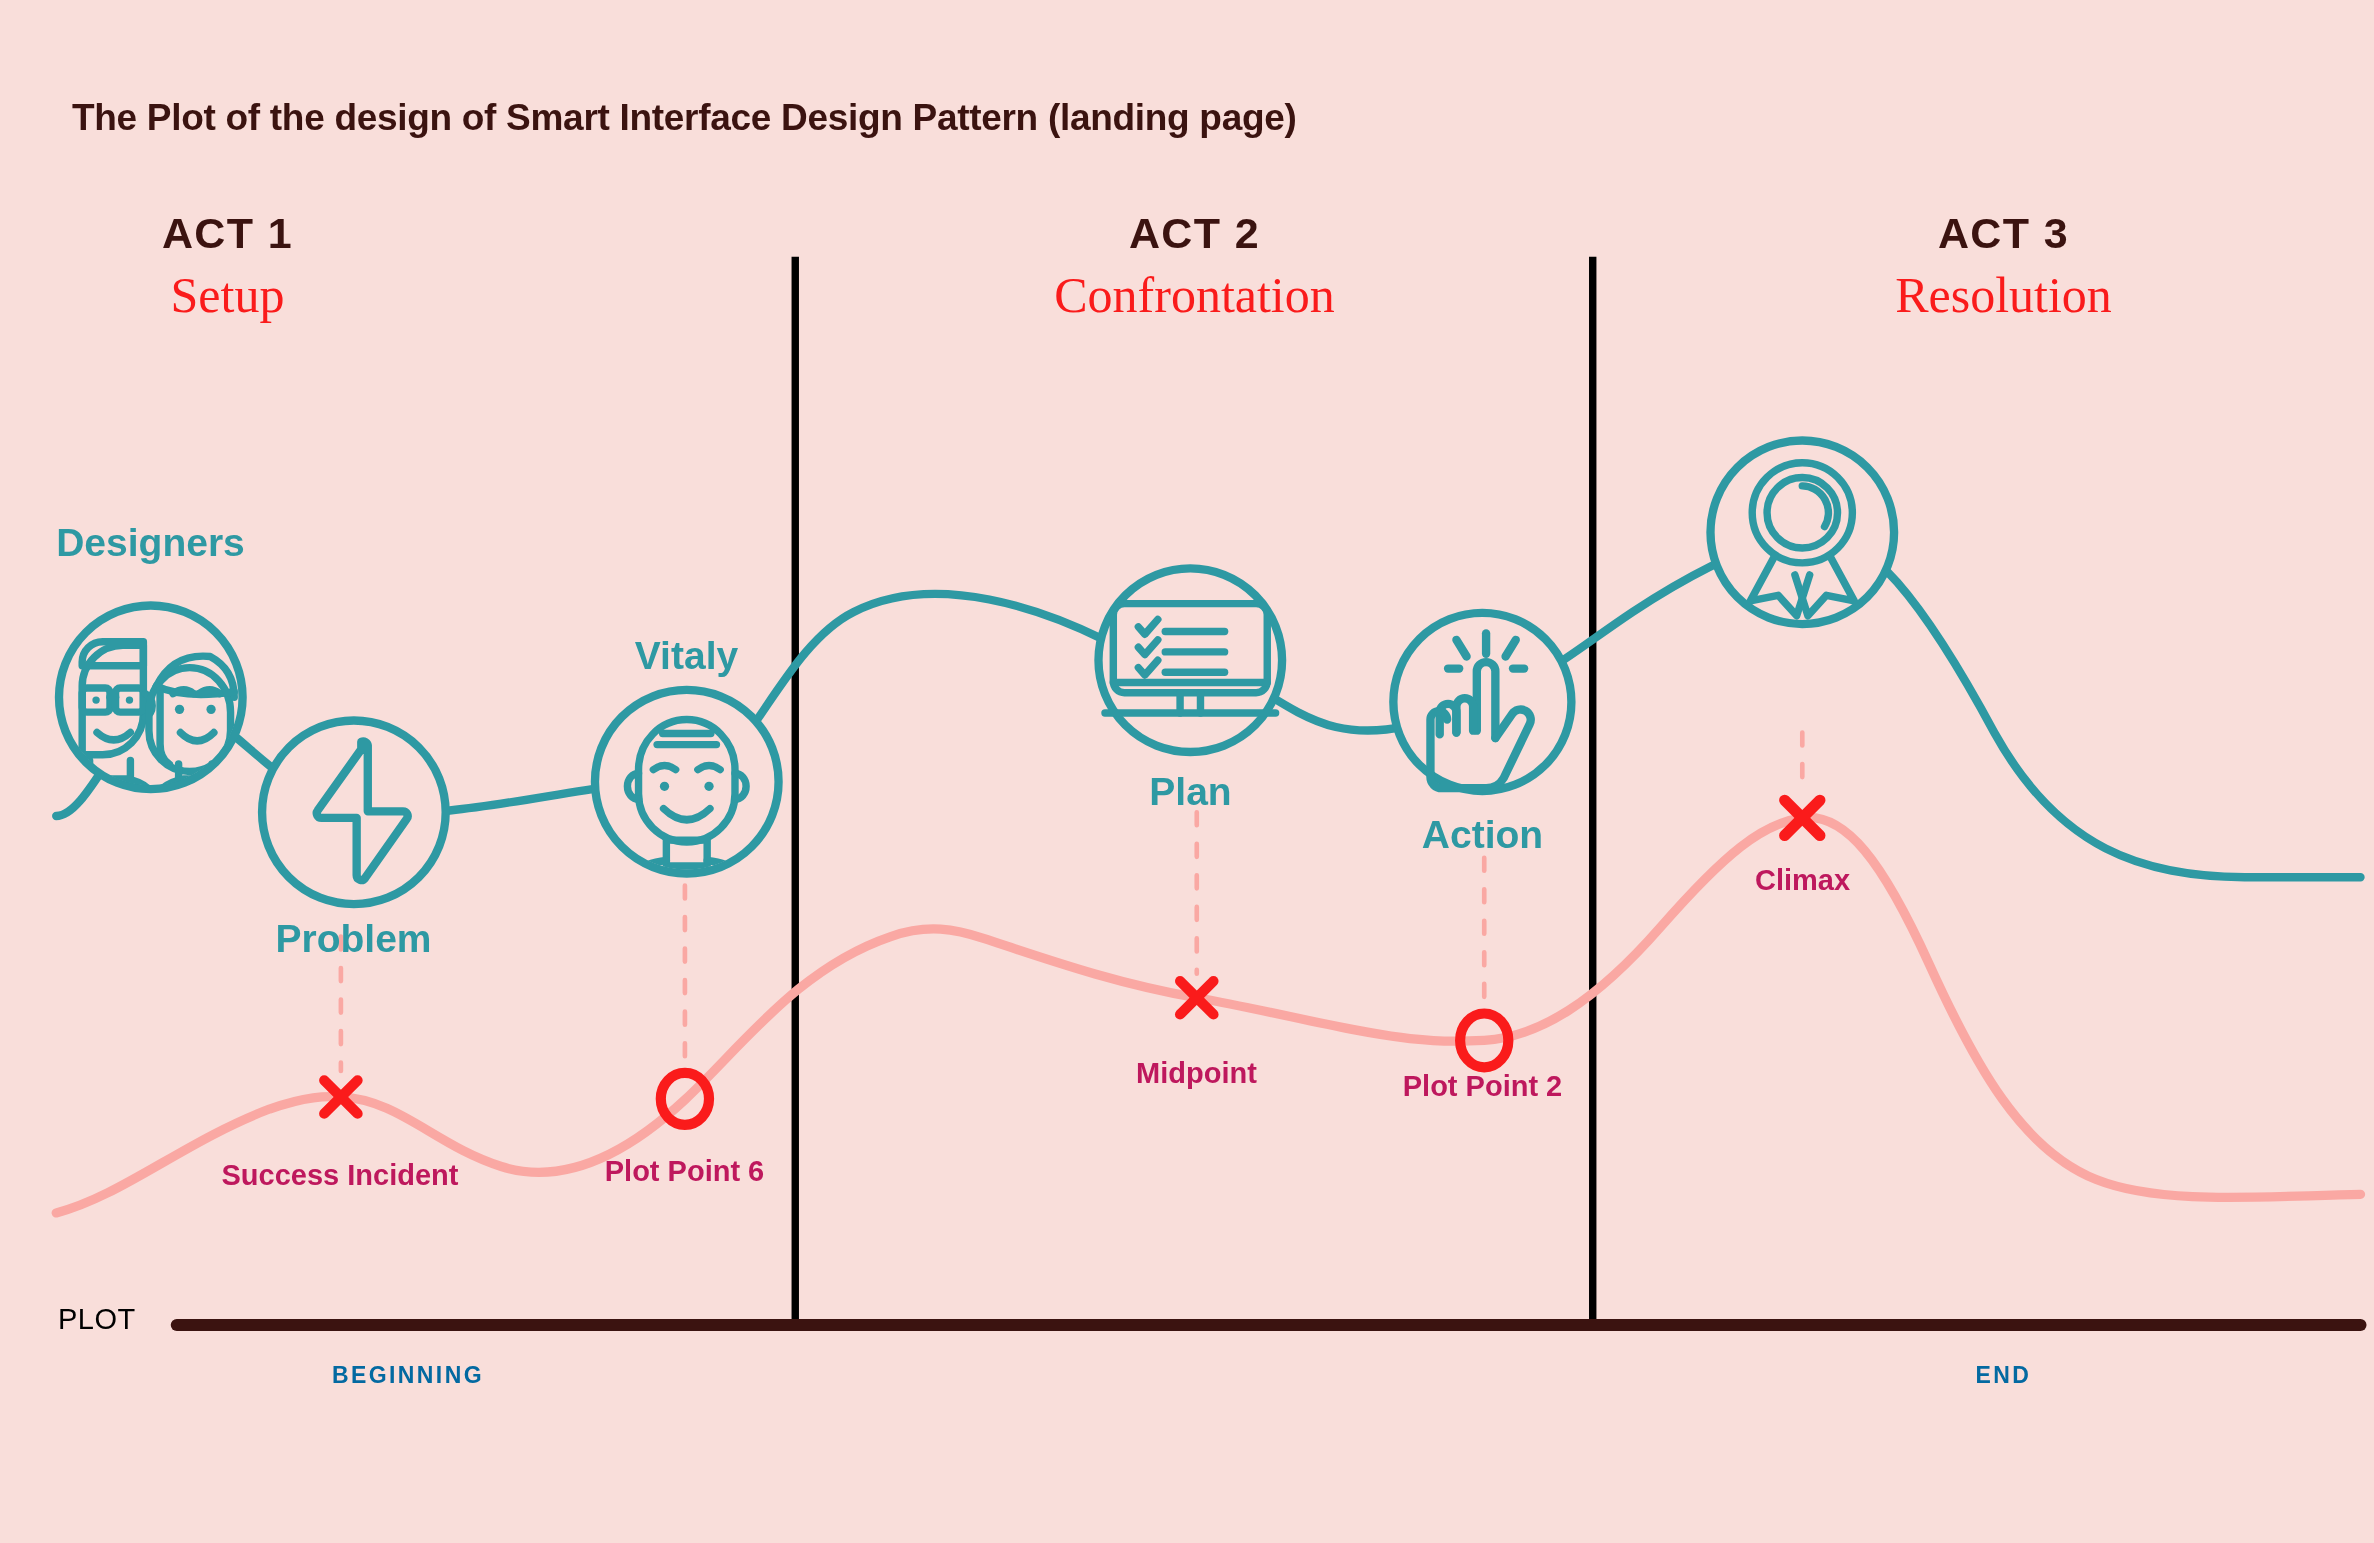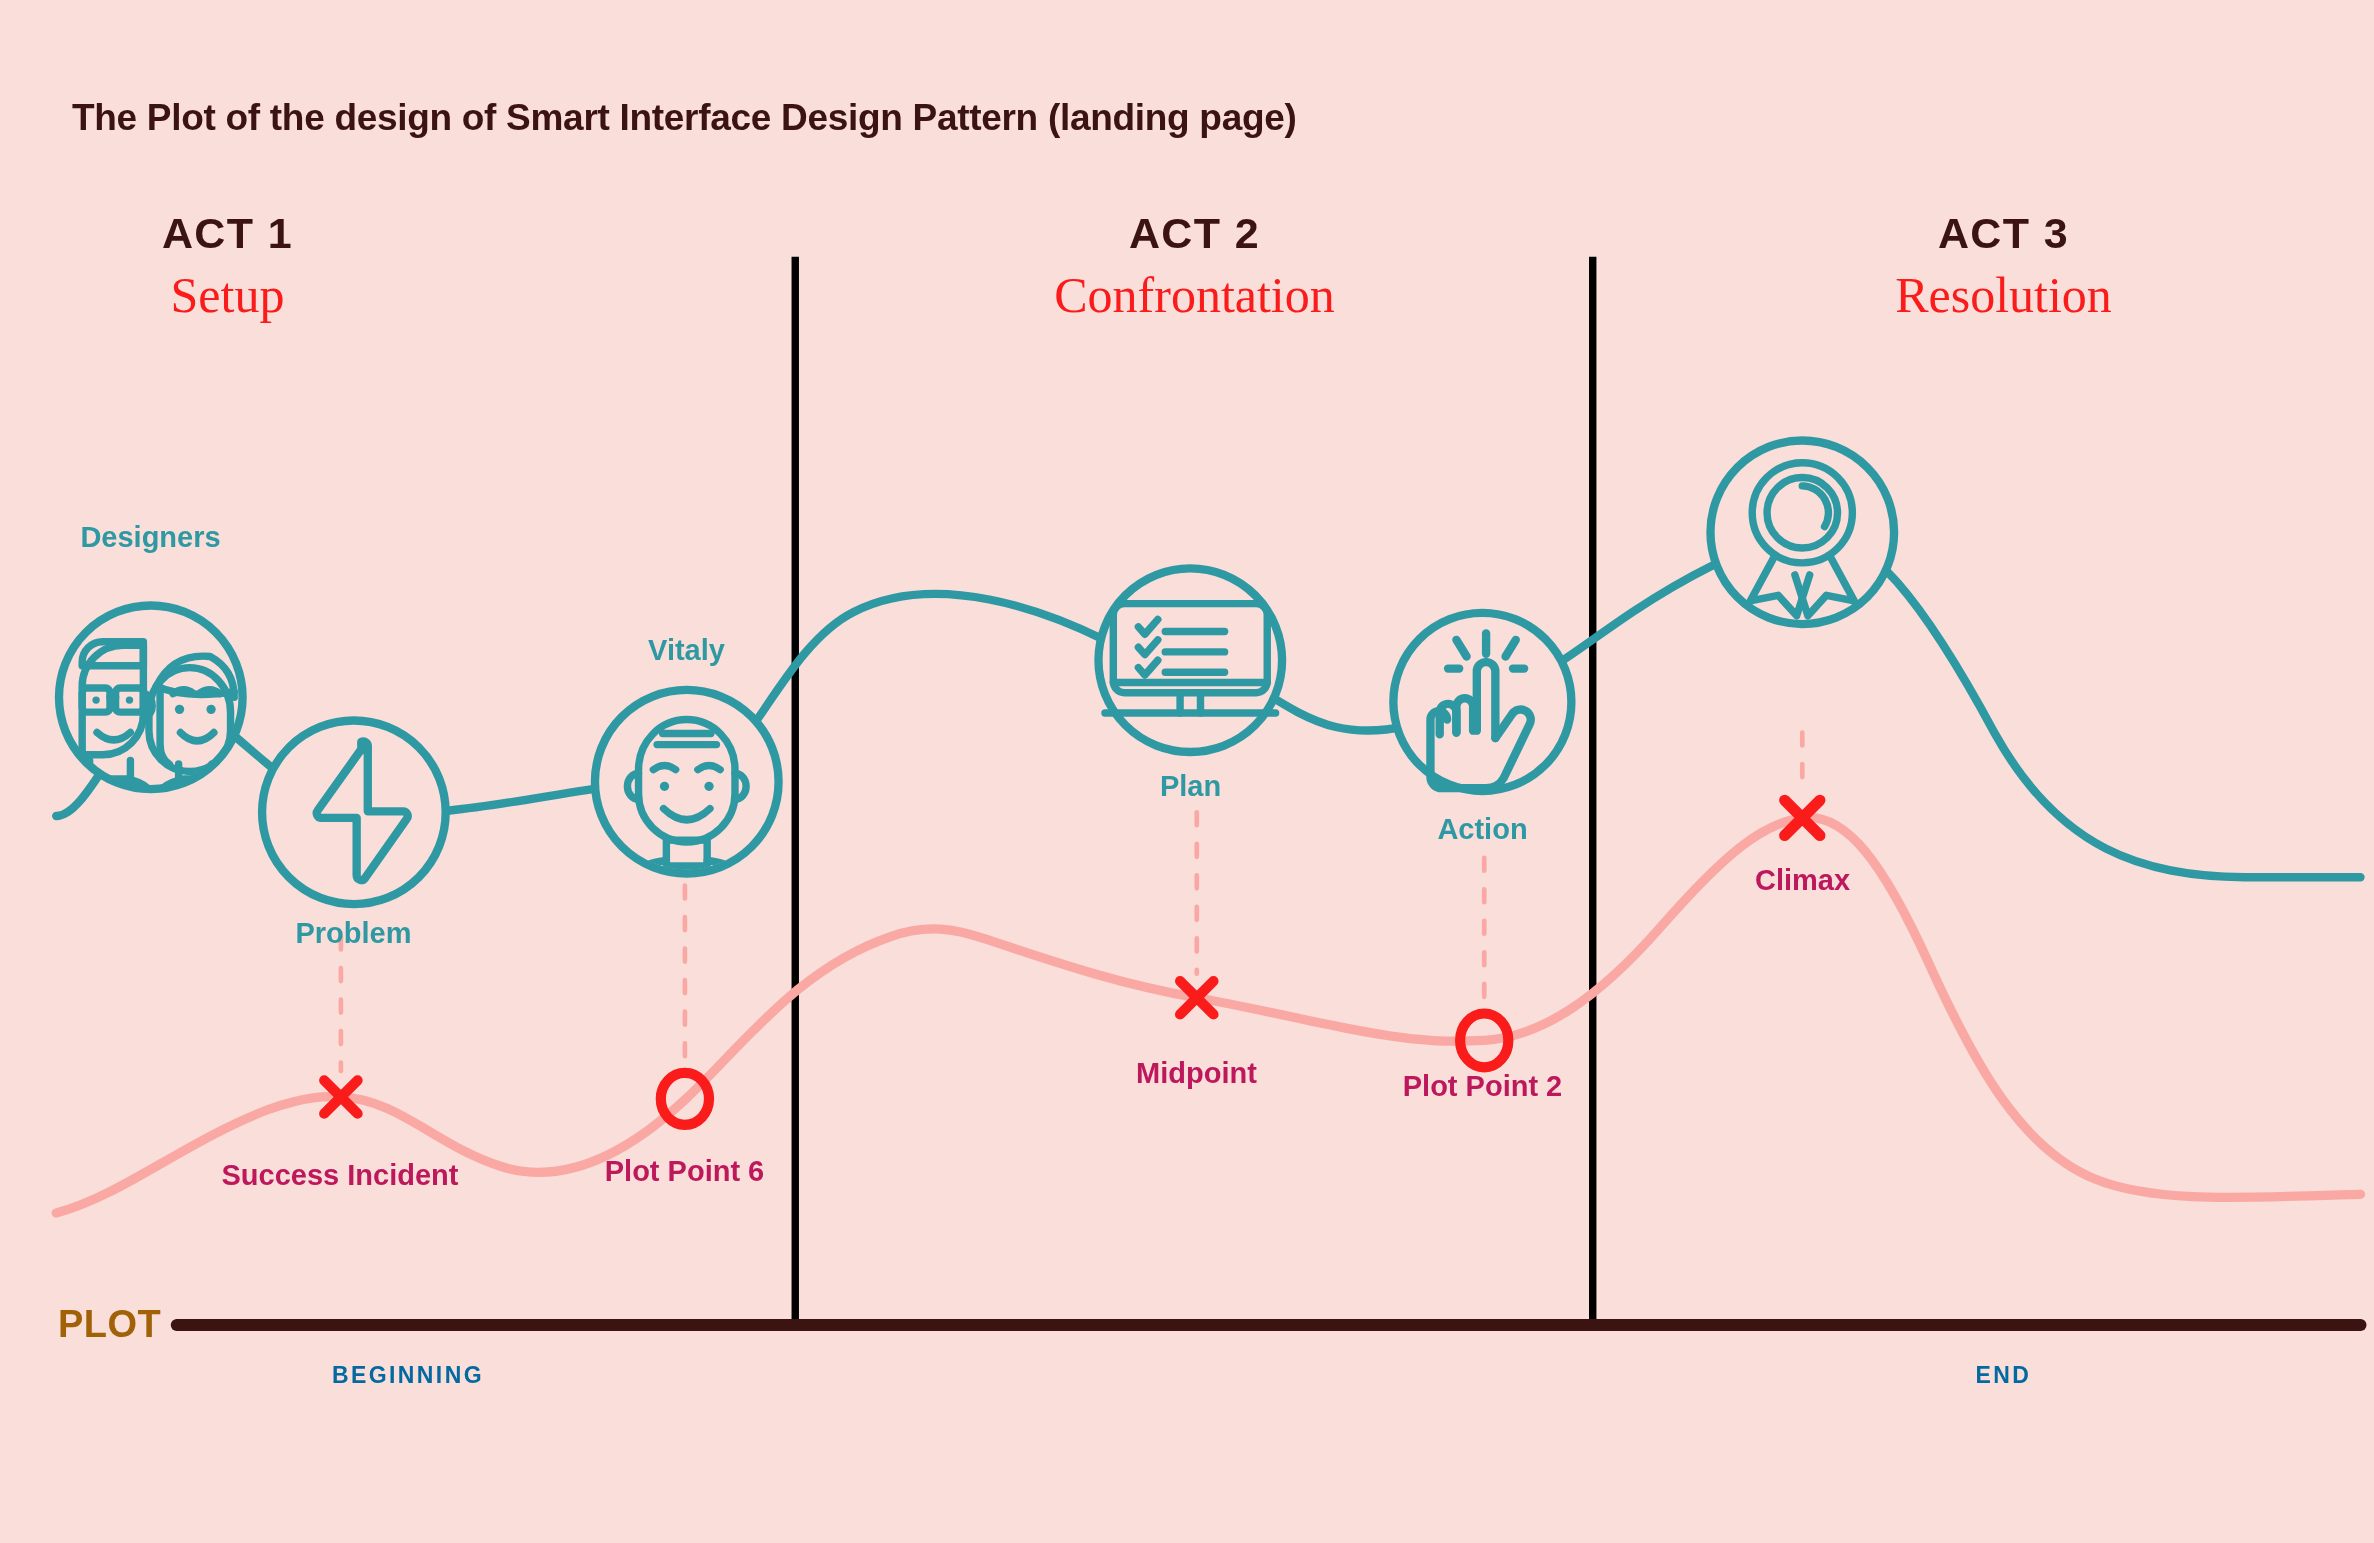--- a/index.html
+++ b/index.html
@@ -56,42 +56,42 @@
     font-family: "Liberation Serif", serif;
     font-size: 50px;
     color: #FA1B1B;
     line-height: 1.2;
     margin-top: 9.3px;
   }
 
   .node-label {
     position: absolute;
     color: #2E99A3;
-    font-size: 29px;
+    font-size: 39px;
     font-weight: bold;
     text-align: center;
     white-space: nowrap;
     line-height: 1.14;
   }
   .node-label.multi { white-space: normal; }
 
   .plot-label {
     position: absolute;
     color: #be185d;
     font-size: 29px;
     font-weight: bold;
     text-align: center;
     white-space: nowrap;
   }
 
   .axis-word {
     position: absolute;
-    font-size: 38px;
-    font-weight: bold;
-    color: #a16207;
+    font-size: 29px;
+    font-weight: normal;
+    color: #000000;
     letter-spacing: 0.5px;
   }
   .axis-phase {
     position: absolute;
     font-size: 23px;
     font-weight: bold;
     color: #0369a1;
     letter-spacing: 2.4px;
     text-align: center;
     white-space: nowrap;

